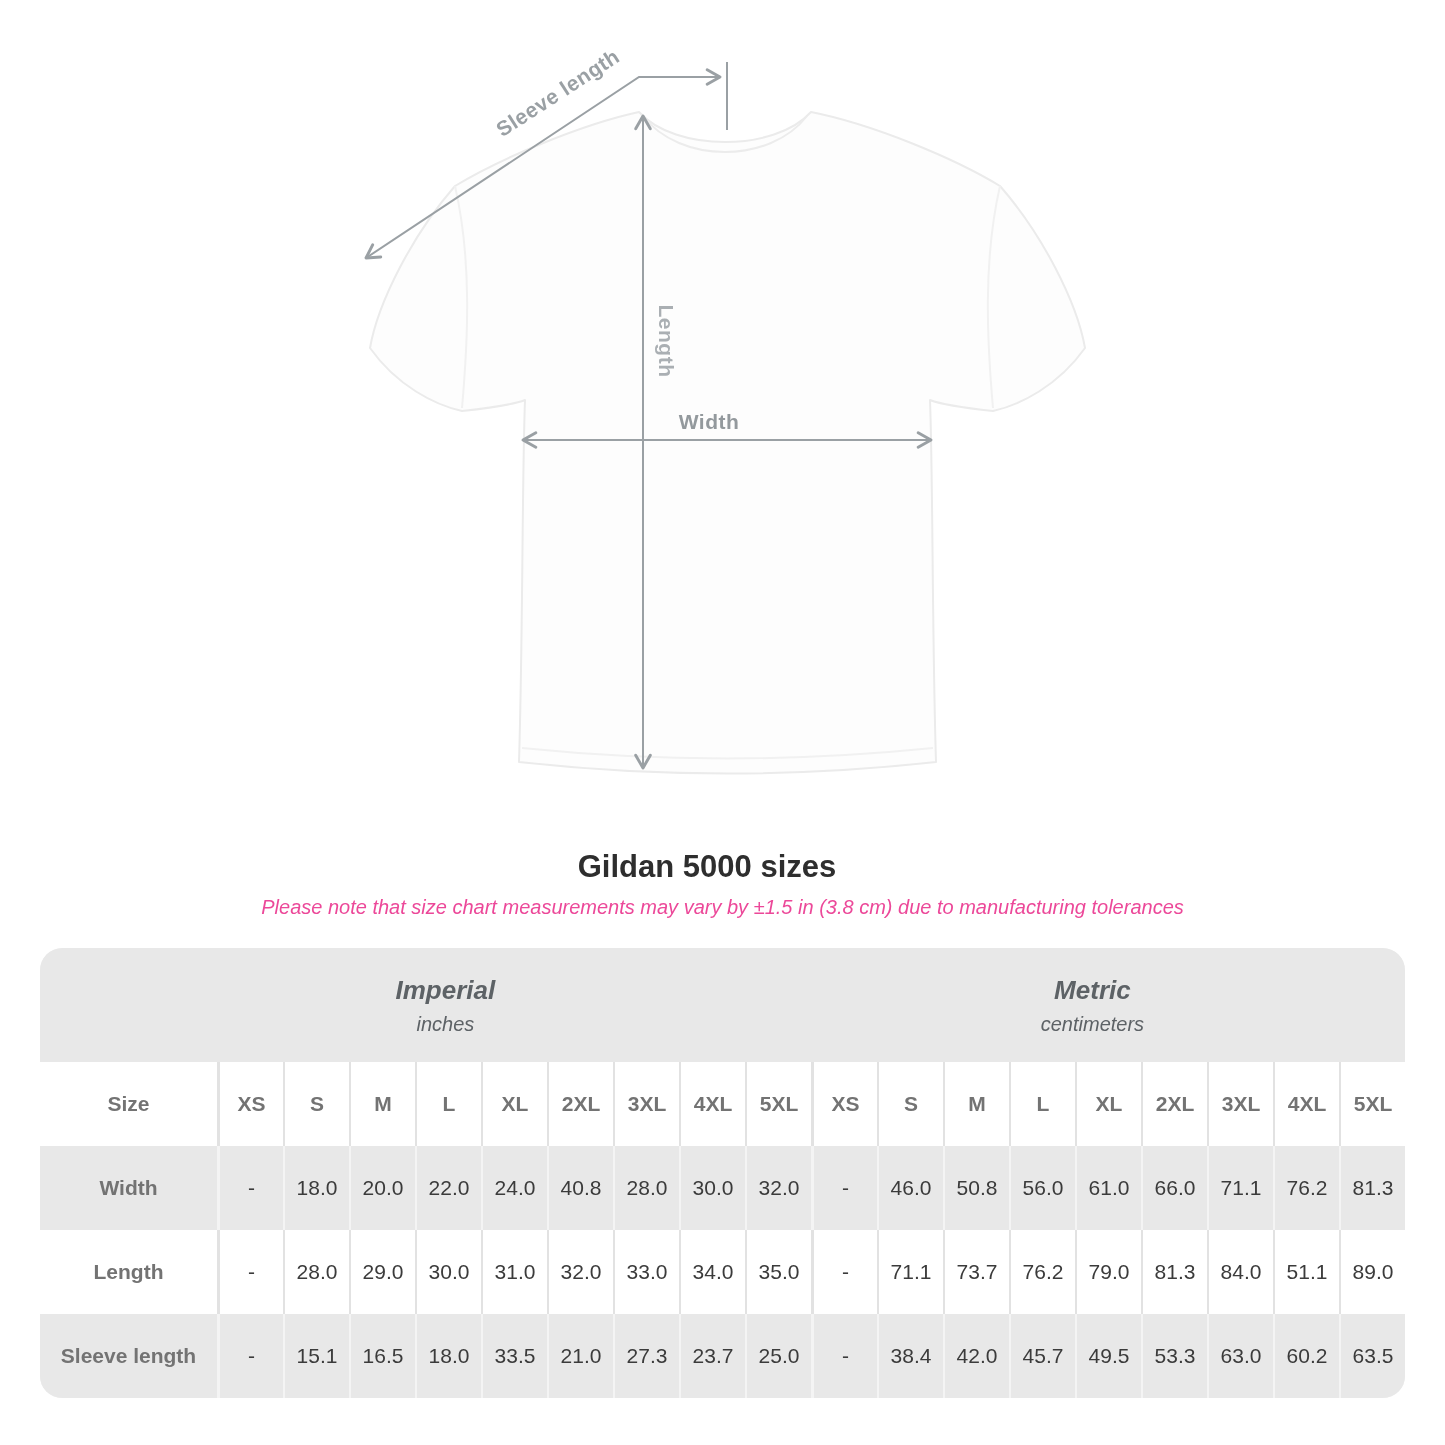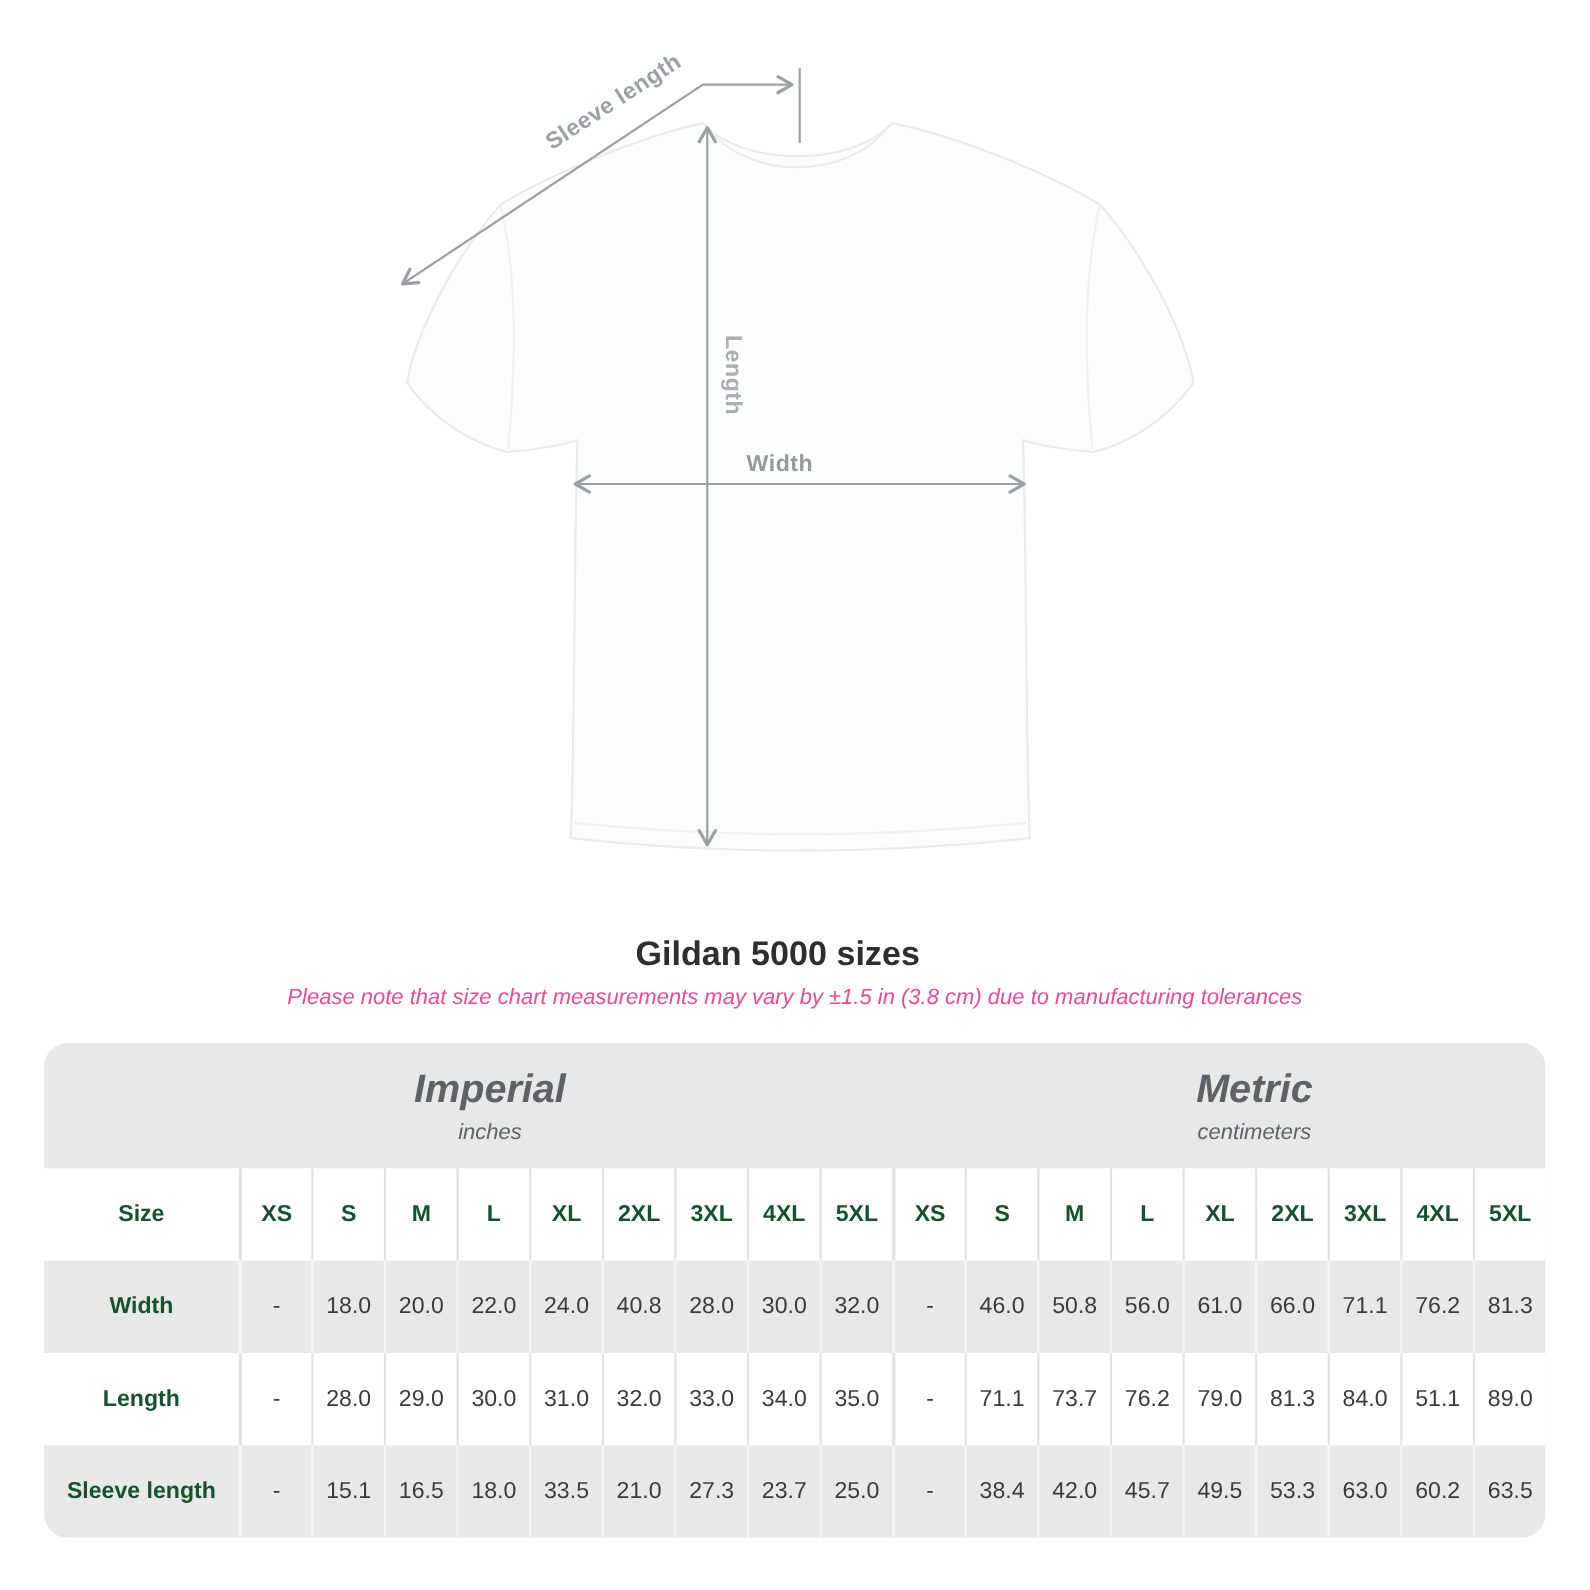--- a/index.html
+++ b/index.html
@@ -75,23 +75,23 @@
     border-radius: 22px 22px 0 0;
   }
   .unit-group {
     position: absolute;
     top: 50%;
     transform: translate(-50%, -50%);
     text-align: center;
     color: #5d6266;
   }
   #unit-imperial { left: 29.7%; }
-  #unit-metric   { left: 77.1%; margin-left: 48px; }
+  #unit-metric   { left: 77.1%; }
   .unit-name {
-    font-size: 36px;
+    font-size: 26px;
     font-weight: bold;
     font-style: italic;
     margin-bottom: 7px;
   }
   .unit-sub {
     font-size: 20px;
     font-style: italic;
   }
 
   #grid {
@@ -106,21 +106,21 @@
     font-size: 21px;
     color: #3b3b3b;
     background: #ffffff;
   }
   .cell:not(.c0) { border-left: 2px solid #e2e2e2; }
   .cell.group-start { border-left-width: 3px; }
   .cell.r-gray { background: #e8e8e8; }
   .cell.r-gray:not(.c0) { border-left-color: #f4f4f4; }
   .cell.hdr, .cell.label-cell {
     font-weight: bold;
-    color: #14532d;
+    color: #737373;
   }
 </style>
 </head>
 <body>
 
 <div class="abs" id="diagram-area">
   <svg id="diagram-svg" width="1445" height="845" viewBox="0 0 1445 845">
     <defs>
       <marker id="ah" viewBox="0 0 12 12" refX="9" refY="6" markerWidth="11" markerHeight="11" orient="auto-start-reverse">
         <path d="M2,2 L9,6 L2,10" fill="none" stroke="#9aa0a4" stroke-width="1.6" stroke-linecap="round" stroke-linejoin="round"></path>

